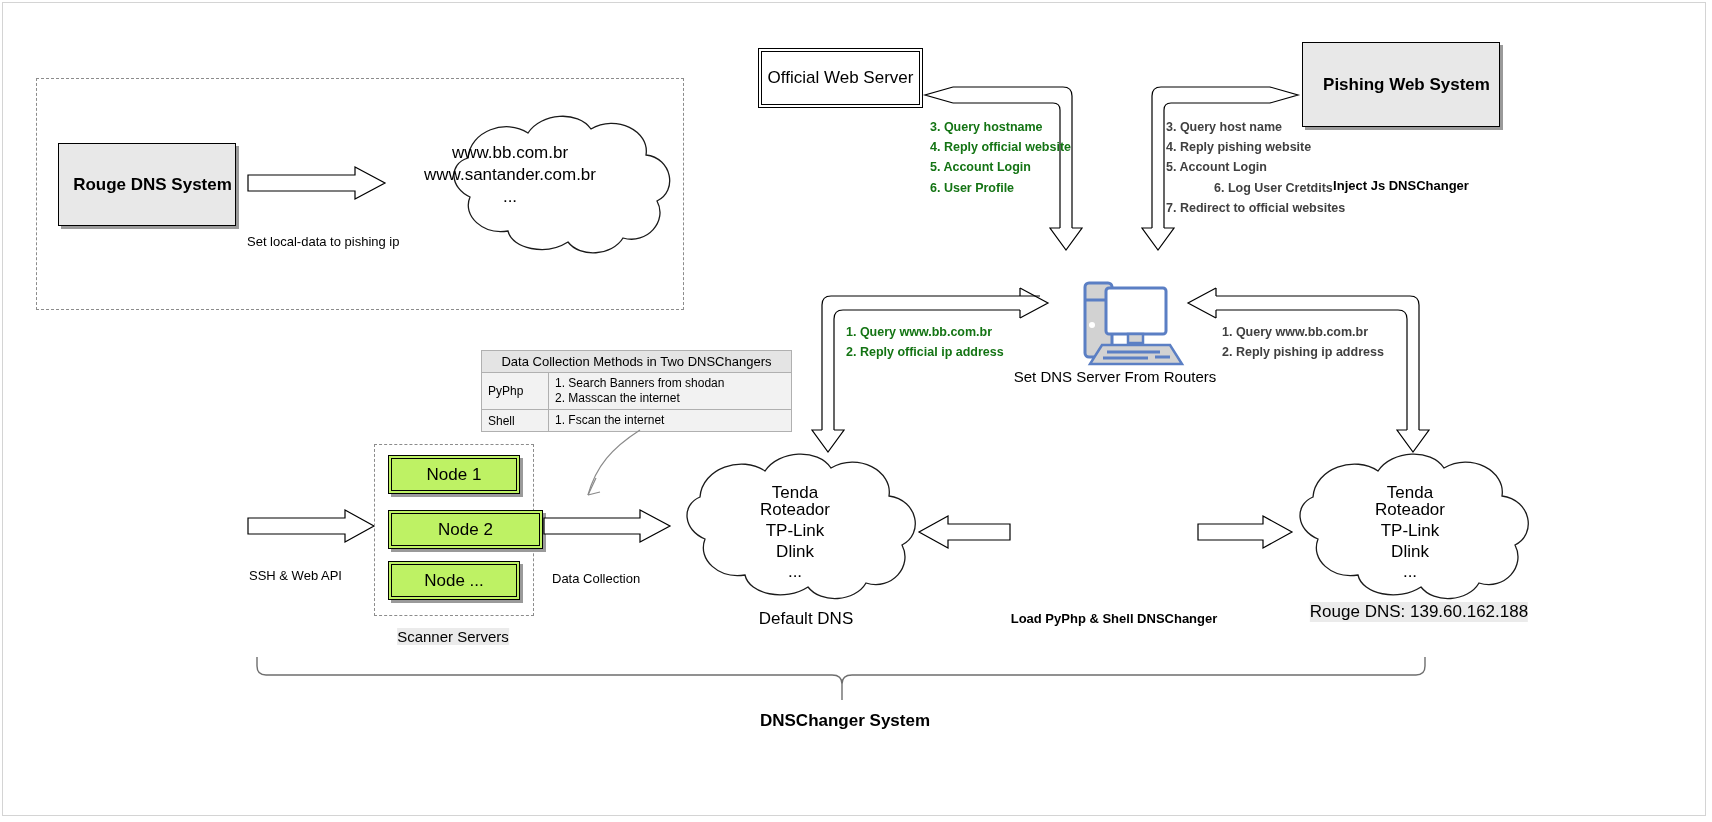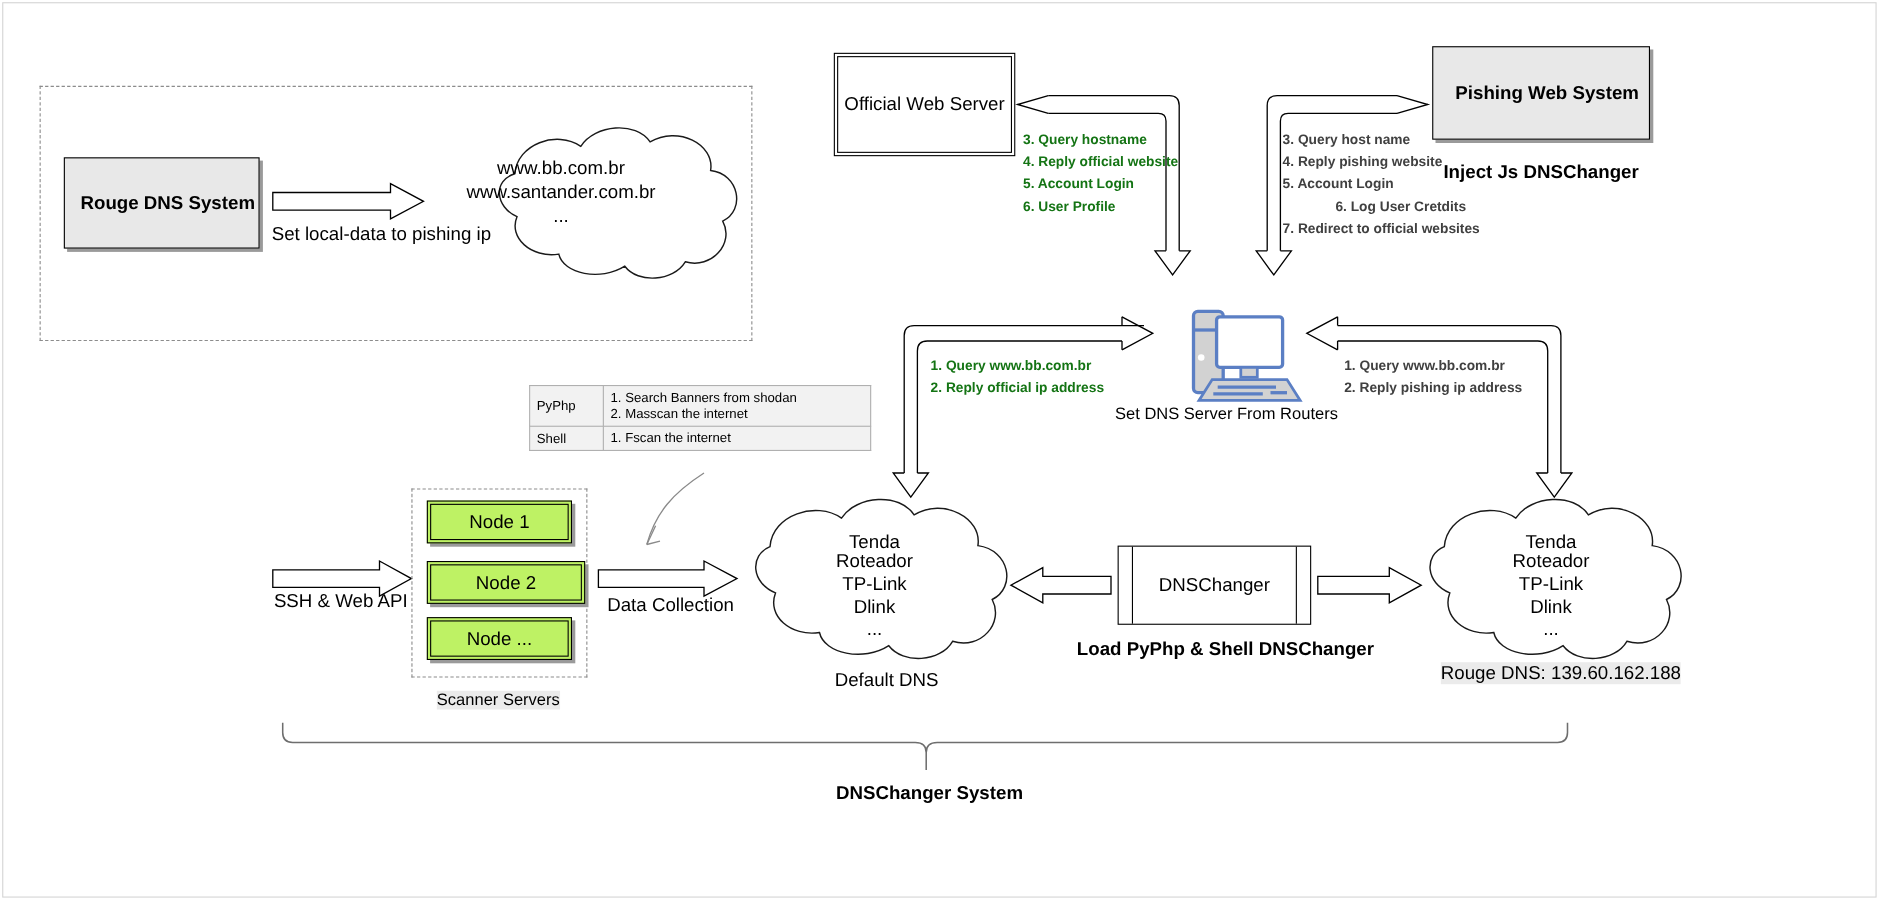--- a/index.html
+++ b/index.html
@@ -28,21 +28,21 @@
            box-shadow:3px 3px 0 0 #9a9a9a;}
   .nodebox::after{content:"";position:absolute;left:2px;top:2px;right:2px;bottom:2px;border:1px solid #000;pointer-events:none;}
 
   
   .procbox{background:#fff;border:1px solid #000;display:flex;align-items:center;justify-content:center;}
   .procbox .bar{position:absolute;top:0;bottom:0;width:1px;background:#000;}
 
   .txt{position:absolute;white-space:pre;color:#000;}
   .center{transform:translateX(-50%);text-align:center;}
 
-  .lbl-sm{font-size:17px;}
+  .lbl-sm{font-size:13px;margin-top:31px;}
   .lbl-md{font-size:15px;}
   .lbl-lg{font-size:17px;}
   .bold{font-weight:bold;}
 
   .green{color:#147414;font-weight:bold;font-size:12.5px;}
   .red{color:#404040;font-weight:bold;font-size:12.5px;}
 
   .hl{background:#ebebeb;}
 
   svg{position:absolute;left:0;top:0;overflow:visible;}
@@ -78,21 +78,21 @@
     <path class="cloud" d="M468,158 C470,131 506,118 528,133 C541,113 578,110 591,129
       C616,114 650,131 646,155 C672,158 678,191 657,201
       C668,221 647,245 623,238 C612,256 580,258 568,242
       C546,256 512,249 508,231 C483,235 462,216 470,197
       C450,188 448,164 468,158 Z"></path>
   </svg>
   <div class="txt center lbl-lg" style="left:510px;top:143px;">www.bb.com.br</div>
   <div class="txt center lbl-lg" style="left:510px;top:165px;">www.santander.com.br</div>
   <div class="txt center lbl-lg" style="left:510px;top:187px;">...</div>
 
-  <div class="abs boxdbl" style="left:758px;top:48px;width:165px;height:94px;">
+  <div class="abs boxdbl" style="left:758px;top:48px;width:165px;height:60px;">
     <span class="lbl-lg">Official Web Server</span>
   </div>
 
   <div class="abs box3d" style="left:1302px;top:42px;width:198px;height:85px;">
     <span class="lbl lbl-lg">Pishing Web System</span>
   </div>
   <div class="txt center lbl-sm bold" style="left:1401px;top:147px;">Inject Js DNSChanger</div>
 
   <svg width="1712" height="822">
 
@@ -152,20 +152,23 @@
     <path class="flow-thin" d="M1216,288 L1188,303 L1216,318"></path>
     <path class="flow-thin" d="M1216,288 L1216,296 M1216,310 L1216,318"></path>
     <path class="flow-thin" d="M1407,430 L1397,430 L1413,452 L1429,430 L1419,430"></path>
   </svg>
   <div class="txt red" style="left:1222px;top:325px;">1. Query www.bb.com.br</div>
   <div class="txt red" style="left:1222px;top:345px;">2. Reply pishing ip address</div>
 
   <div class="abs" style="left:481px;top:350px;">
     <table class="tbl" style="width:311px;">
       <tbody>
+          <tr>
+            <th colspan="2">Data Collection Methods in Two DNSChangers</th>
+          </tr>
       <tr>
         <td class="k">PyPhp</td>
         <td class="v" style="white-space:pre-line;line-height:1.25;">1. Search Banners from shodan
 2. Masscan the internet</td>
       </tr>
       <tr>
         <td class="k">Shell</td>
         <td class="v" style="white-space:pre-line;line-height:1.25;">1. Fscan the internet</td>
       </tr>
     </tbody>
@@ -178,21 +181,21 @@
 
   <svg width="1712" height="822">
     <path class="flow" d="M248,518 L345,518 L345,510 L374,526 L345,542 L345,534 L248,534 Z"></path>
   </svg>
   <div class="txt lbl-sm" style="left:249px;top:537px;">SSH &amp; Web API</div>
 
   <div class="abs dashed-group" style="left:374px;top:444px;width:160px;height:172px;"></div>
   <div class="abs nodebox" style="left:388px;top:455px;width:132px;height:39px;">
     <span class="lbl-lg">Node 1</span>
   </div>
-  <div class="abs nodebox" style="left:388px;top:510px;width:144px;height:39px;">
+  <div class="abs nodebox" style="left:388px;top:510px;width:155px;height:39px;">
     <span class="lbl-lg">Node 2</span>
   </div>
   <div class="abs nodebox" style="left:388px;top:561px;width:132px;height:39px;">
     <span class="lbl-lg">Node ...</span>
   </div>
   <div class="txt center lbl-md hl" style="left:453px;top:628px;">Scanner Servers</div>
 
   <svg width="1712" height="822">
     <path class="flow" d="M544,518 L640,518 L640,510 L670,526 L640,542 L640,534 L544,534 Z"></path>
   </svg>
@@ -205,25 +208,20 @@
       C785,602 749,594 745,575 C719,579 697,560 705,539
       C683,530 681,505 700,497 Z"></path>
   </svg>
   <div class="txt center lbl-lg" style="left:795px;top:483px;">Tenda</div>
   <div class="txt center lbl-lg" style="left:795px;top:500px;">Roteador</div>
   <div class="txt center lbl-lg" style="left:795px;top:521px;">TP-Link</div>
   <div class="txt center lbl-lg" style="left:795px;top:542px;">Dlink</div>
   <div class="txt center lbl-lg" style="left:795px;top:562px;">...</div>
   <div class="txt center lbl-lg" style="left:806px;top:609px;">Default DNS</div>
 
-  <div class="abs procbox" style="left:1016px;top:496px;width:176px;height:72px;">
-    <span class="bar" style="left:12px;"></span>
-    <span class="bar" style="right:12px;"></span>
-    <span class="lbl-lg">DNSChanger</span>
-  </div>
   <div class="txt center lbl-sm bold" style="left:1114px;top:580px;">Load PyPhp &amp; Shell DNSChanger</div>
 
   <svg width="1712" height="822">
     <path class="flow" d="M1010,524 L948,524 L948,516 L919,532 L948,548 L948,540 L1010,540 Z"></path>
     <path class="flow" d="M1198,524 L1263,524 L1263,516 L1292,532 L1263,548 L1263,540 L1198,540 Z"></path>
   </svg>
 
   <svg width="1712" height="822">
     <path class="cloud" d="M1313,497 C1315,468 1355,455 1378,471 C1392,450 1431,448 1444,468
       C1471,452 1506,471 1502,496 C1531,500 1537,534 1515,545

